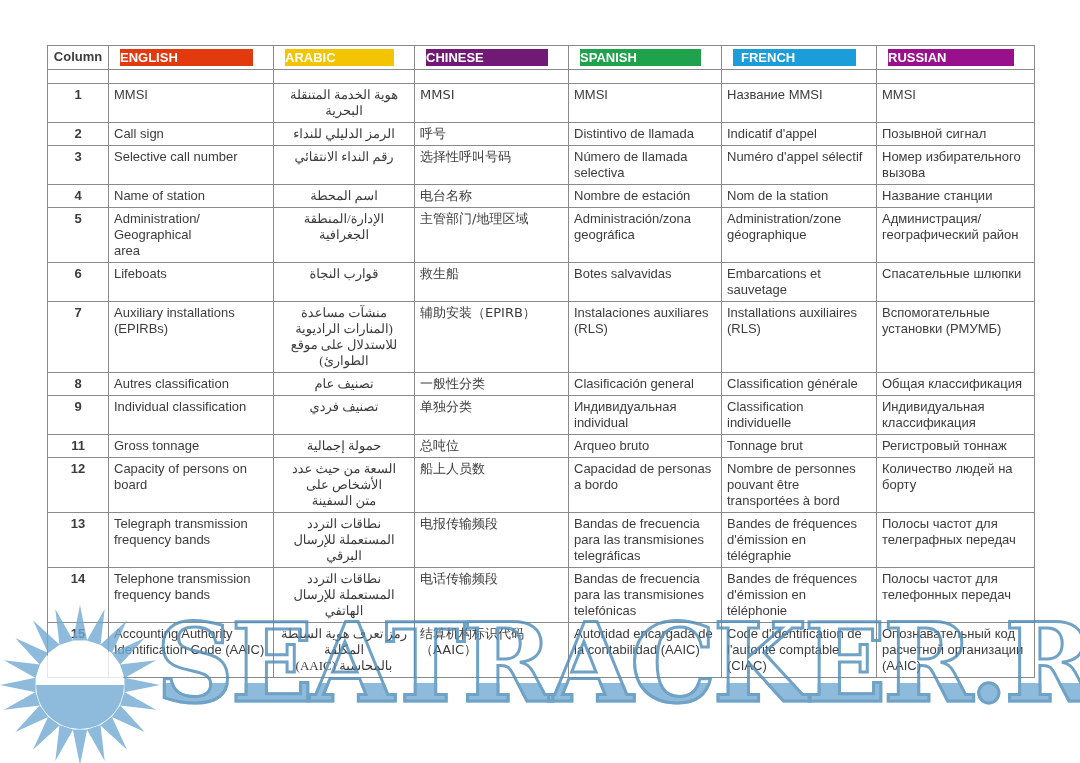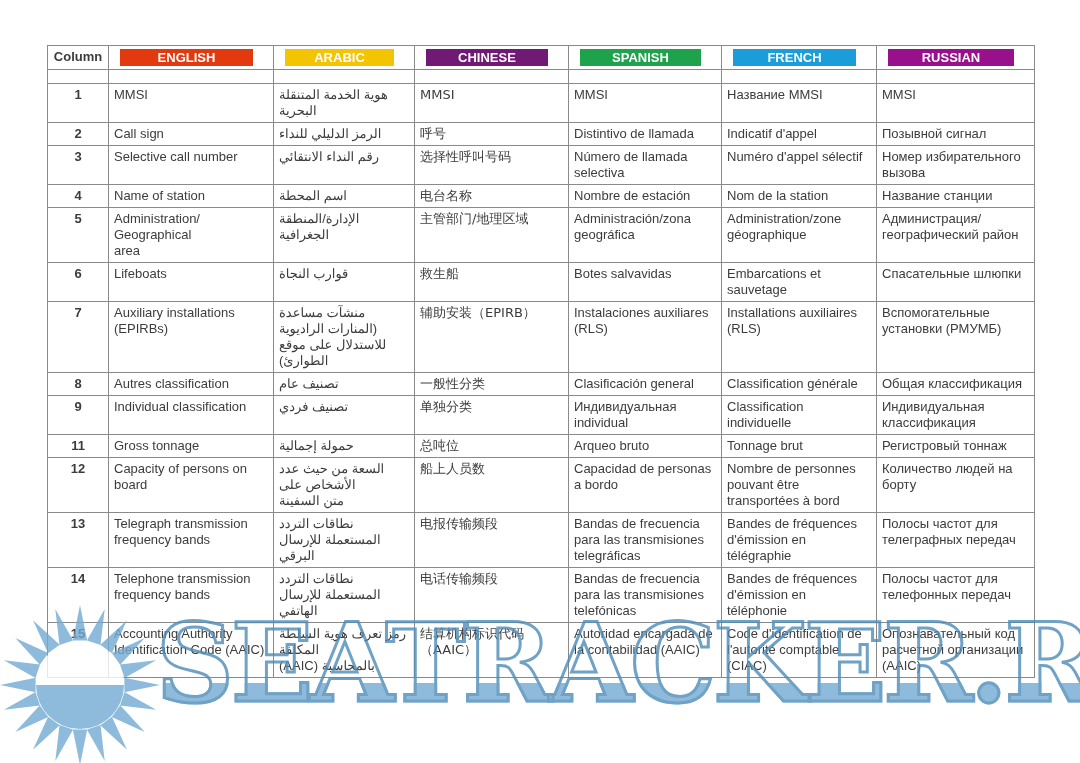--- a/index.html
+++ b/index.html
@@ -38,37 +38,37 @@
     font-weight: bold;
     color: #1f1f1f;
     padding: 2px 2px;
     background: #ffffff;
   }
   th.colhead { padding: 2px 0; background: #ffffff; }
   .band {
     margin: 0 15px 0 6px;
     height: 17px;
     line-height: 17px;
-    text-align: center;
+    text-align: left;
     color: #ffffff;
     font-weight: bold;
     font-size: 13px;
   }
   tr.spacer td { height: 13px; padding: 0; }
   td.cell-num {
     text-align: center;
     font-weight: bold;
     color: #1c1c1c;
   }
   td.cell-arabic {
     direction: rtl;
-    text-align: left;
+    text-align: center;
     font-size: 11px;
     line-height: 15px;
-    font-family: Liberation Sans, sans-serif;
+    font-family: Liberation Serif, serif;
   }
   td.cell-chinese { font-family: "DejaVu Sans", sans-serif; }
 
   
   #watermark {
     position: absolute;
     left: 0; top: 0; width: 1080px; height: 763px;
     pointer-events: none;
     opacity: 0.8;
     z-index: 10;
@@ -108,21 +108,21 @@
       <col style="width:155px">
       <col style="width:158px">
     </colgroup>
     <thead>
       <tr id="header-row">
           <th class="corner">Column</th>
           <th class="colhead"><div class="band" style="background: rgb(226, 58, 14);">ENGLISH</div></th>
           <th class="colhead"><div class="band" style="background: rgb(242, 196, 2);">ARABIC</div></th>
           <th class="colhead"><div class="band" style="background: #701a75;">CHINESE</div></th>
           <th class="colhead"><div class="band" style="background: rgb(31, 162, 76);">SPANISH</div></th>
-          <th class="colhead"><div class="band" style="background: rgb(27, 157, 217);">FRENCH</div></th>
+          <th class="colhead"><div class="band" style="background: rgb(27, 157, 217); padding-left: 8px;">FRENCH</div></th>
           <th class="colhead"><div class="band" style="background: rgb(153, 16, 140);">RUSSIAN</div></th>
         </tr>
       <tr class="spacer" id="spacer-row">
           <td></td>
           <td></td>
           <td></td>
           <td></td>
           <td></td>
           <td></td>
           <td></td>

